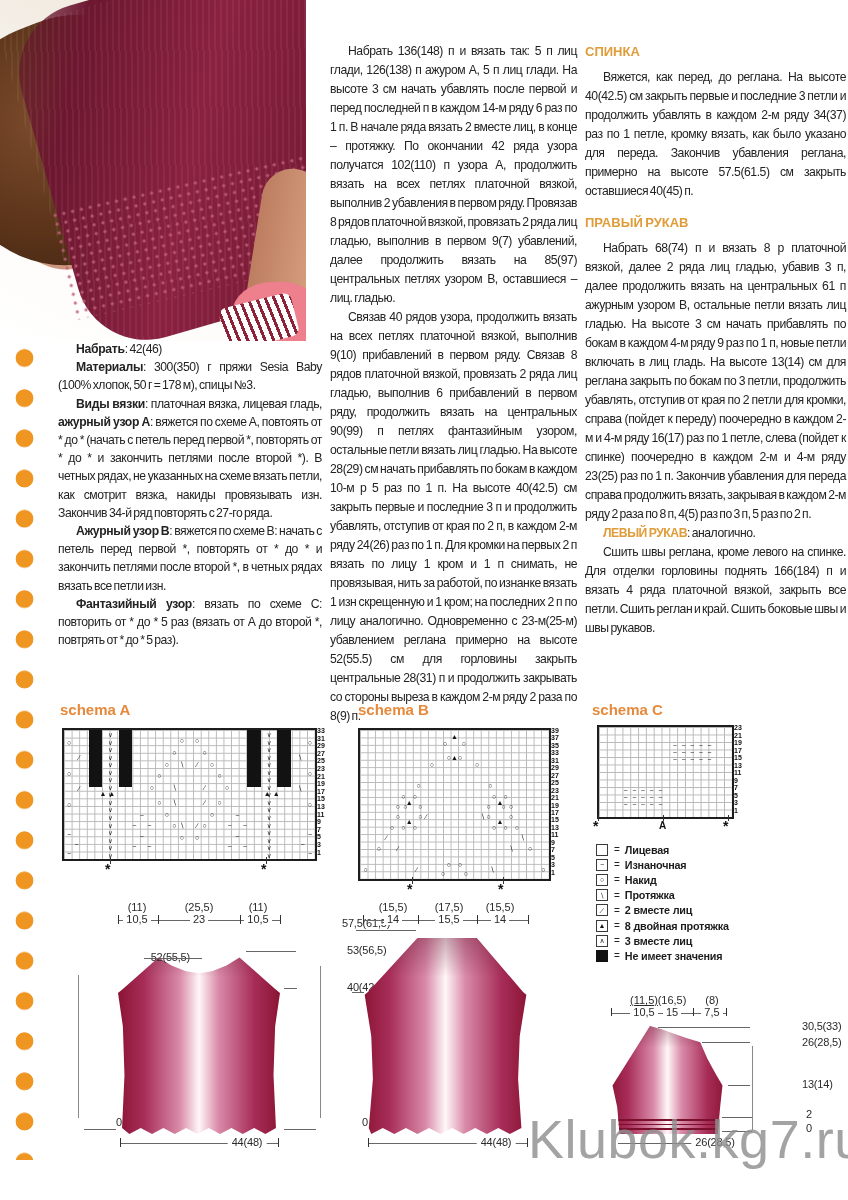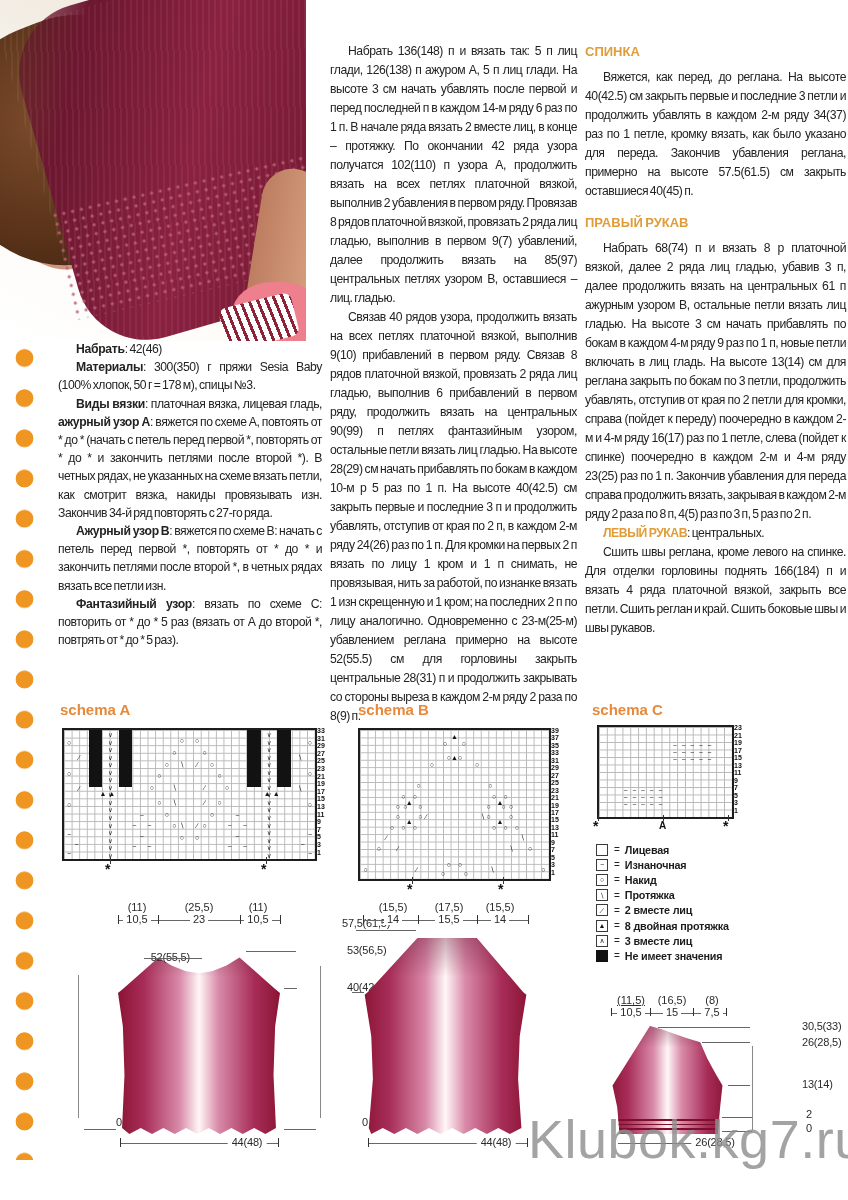--- a/index.html
+++ b/index.html
@@ -134,21 +134,21 @@
   <section class="col col-mid">
     <p>Набрать 136(148) п и вязать так: 5 п лиц глади, 126(138) п ажуром А, 5 п лиц глади. На высоте 3 см начать убавлять после первой и перед последней п в каждом 14-м ряду 6 раз по 1 п. В начале ряда вязать 2 вместе лиц, в конце – протяжку. По окончании 42 ряда узора получатся 102(110) п узора А, продолжить вязать на всех петлях платочной вязкой, выполнив 2 убавления в первом ряду. Провязав 8 рядов платочной вязкой, провязать 2 ряда лиц гладью, выполнив в первом 9(7) убавлений, далее продолжить вязать на 85(97) центральных петлях узором В, оставшиеся – лиц. гладью.</p>
     <p>Связав 40 рядов узора, продолжить вязать на всех петлях платочной вязкой, выполнив 9(10) прибавлений в первом ряду. Связав 8 рядов платочной вязкой, провязать 2 ряда лиц гладью, выполнив 6 прибавлений в первом ряду, продолжить вязать на центральных 90(99) п петлях фантазийным узором, остальные петли вязать лиц гладью. На высоте 28(29) см начать прибавлять по бокам в каждом 10-м р 5 раз по 1 п. На высоте 40(42.5) см закрыть первые и последние 3 п и продолжить убавлять, отступив от края по 2 п, в каждом 2-м ряду 24(26) раз по 1 п. Для кромки на первых 2 п вязать по лицу 1 кром и 1 п снимать, не провязывая, нить за работой, по изнанке вязать 1 изн скрещенную и 1 кром; на последних 2 п по лицу аналогично. Одновременно с 23-м(25-м) убавлением реглана примерно на высоте 52(55.5) см для горловины закрыть центральные 28(31) п и продолжить закрывать со стороны выреза в каждом 2-м ряду 2 раза по 8(9) п.</p>
   </section>
 
   <section class="col col-right">
     <h3 class="hd">СПИНКА</h3>
     <p>Вяжется, как перед, до реглана. На высоте 40(42.5) см закрыть первые и последние 3 петли и продолжить убавлять в каждом 2-м ряду 34(37) раз по 1 петле, кромку вязать, как было указано для переда. Закончив убавления реглана, примерно на высоте 57.5(61.5) см закрыть оставшиеся 40(45) п.</p>
     <h3 class="hd hd-mt">ПРАВЫЙ РУКАВ</h3>
     <p>Набрать 68(74) п и вязать 8 р платочной вязкой, далее 2 ряда лиц гладью, убавив 3 п, далее продолжить вязать на центральных 61 п ажурным узором В, остальные петли вязать лиц гладью. На высоте 3 см начать прибавлять по бокам в каждом 4-м ряду 9 раз по 1 п, новые петли включать в лиц гладь. На высоте 13(14) см для реглана закрыть по бокам по 3 петли, продолжить убавлять, отступив от края по 2 петли для кромки, справа (пойдет к переду) поочередно в каждом 2-м и 4-м ряду 16(17) раз по 1 петле, слева (пойдет к спинке) поочередно в каждом 2-м и 4-м ряду 23(25) раз по 1 п. Закончив убавления для переда справа продолжить вязать, закрывая в каждом 2-м ряду 2 раза по 8 п, 4(5) раз по 3 п, 5 раз по 2 п.</p>
-    <p class="inline-row"><span class="hd-inline">ЛЕВЫЙ РУКАВ</span><span>: центральных.</span></p>
+    <p class="inline-row"><span class="hd-inline">ЛЕВЫЙ РУКАВ</span><span>: аналогично.</span></p>
     <p>Сшить швы реглана, кроме левого на спинке. Для отделки горловины поднять 166(184) п и вязать 4 ряда платочной вязкой, закрыть все петли. Сшить реглан и край. Сшить боковые швы и швы рукавов.</p>
   </section>
 
   <div class="schema-label" style="left:60px;top:701px;">schema A</div>
   <div class="schema-box" id="boxA">
     <div class="bar" style="left:10%;width:5.2%;height:44%;"></div>
     <div class="bar" style="left:21.9%;width:5.2%;height:44%;"></div>
     <div class="bar" style="left:73%;width:5.4%;height:44%;"></div>
     <div class="bar" style="left:85%;width:5.4%;height:44%;"></div>
     <div class="chev" style="left:15.1%;width:6.8%;">∨
@@ -500,21 +500,21 @@
   <div class="mlabel mcenter" style="left:448px;top:1136px;">44(48)</div>
 
   <div class="piece" id="pieceSleeve">
     <div class="sleeve-ribs"></div>
   </div>
   <div class="hline" style="left:611px;top:1013px;width:115px;"></div>
   <div class="tick" style="left:611px;top:1008px;height:8px;"></div>
   <div class="tick" style="left:650px;top:1008px;height:8px;"></div>
   <div class="tick" style="left:693px;top:1008px;height:8px;"></div>
   <div class="tick" style="left:726px;top:1008px;height:8px;"></div>
-  <div class="mtop" style="left:631px;top:994px;text-decoration:underline;"><span>(11,5)</span><span class="num">10,5</span></div>
+  <div class="mtop" style="left:644px;top:994px;text-decoration:underline;"><span>(11,5)</span><span class="num">10,5</span></div>
   <div class="mtop" style="left:672px;top:994px;"><span>(16,5)</span><span class="num">15</span></div>
   <div class="mtop" style="left:712px;top:994px;"><span>(8)</span><span class="num">7,5</span></div>
   <div class="mlabel" style="left:754px;top:1020px;">30,5(33)</div>
   <div class="hline" style="left:658px;top:1027px;width:92px;"></div>
   <div class="mlabel" style="left:754px;top:1036px;">26(28,5)</div>
   <div class="hline" style="left:702px;top:1042px;width:48px;"></div>
   <div class="mlabel" style="left:754px;top:1078px;">13(14)</div>
   <div class="hline" style="left:728px;top:1085px;width:22px;"></div>
   <div class="vline" style="left:752px;top:1046px;height:84px;"></div>
   <div class="mlabel" style="left:758px;top:1108px;">2</div>

